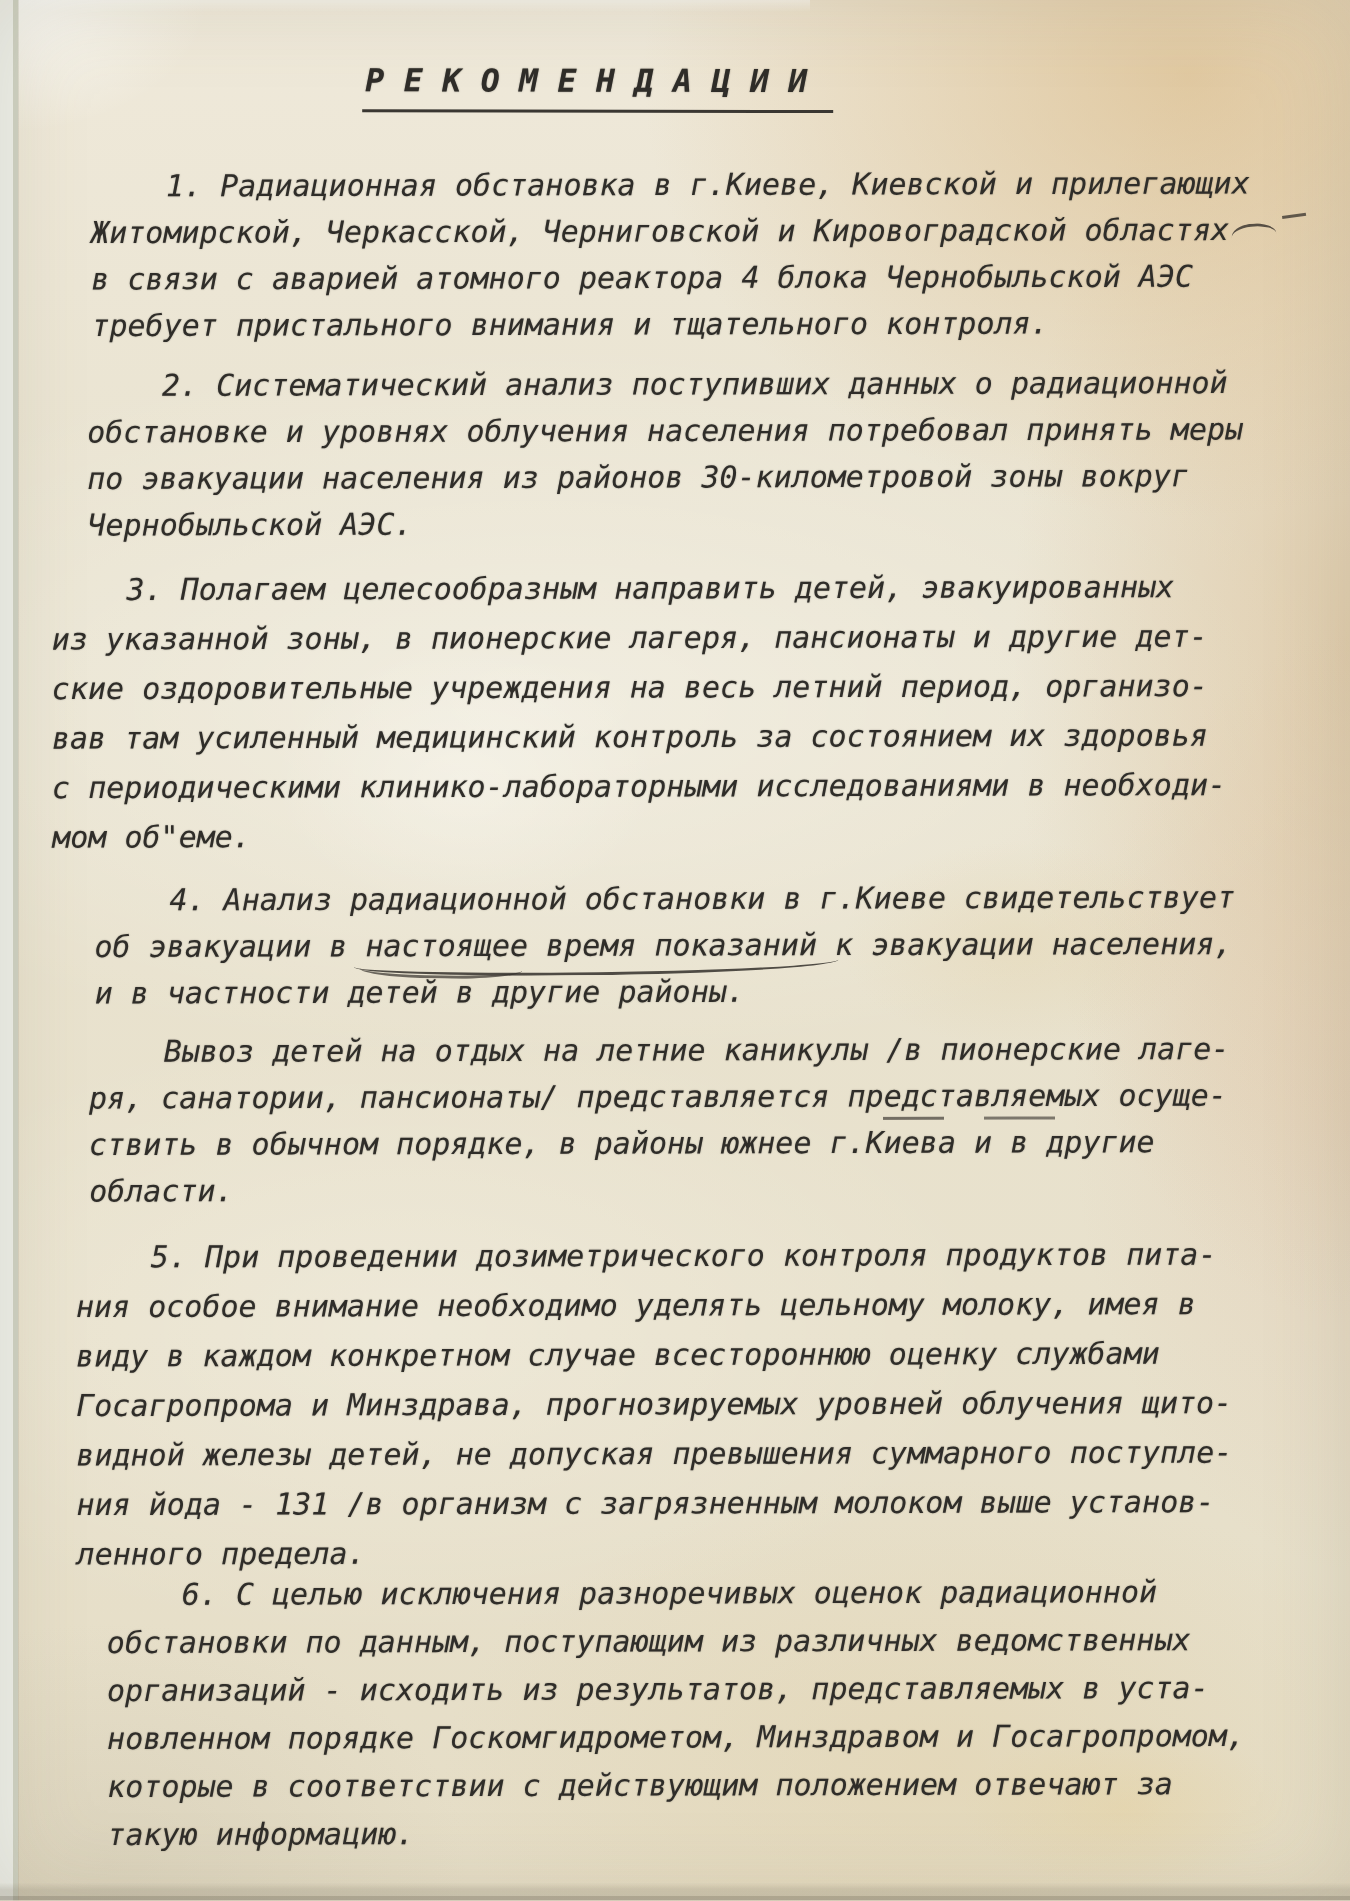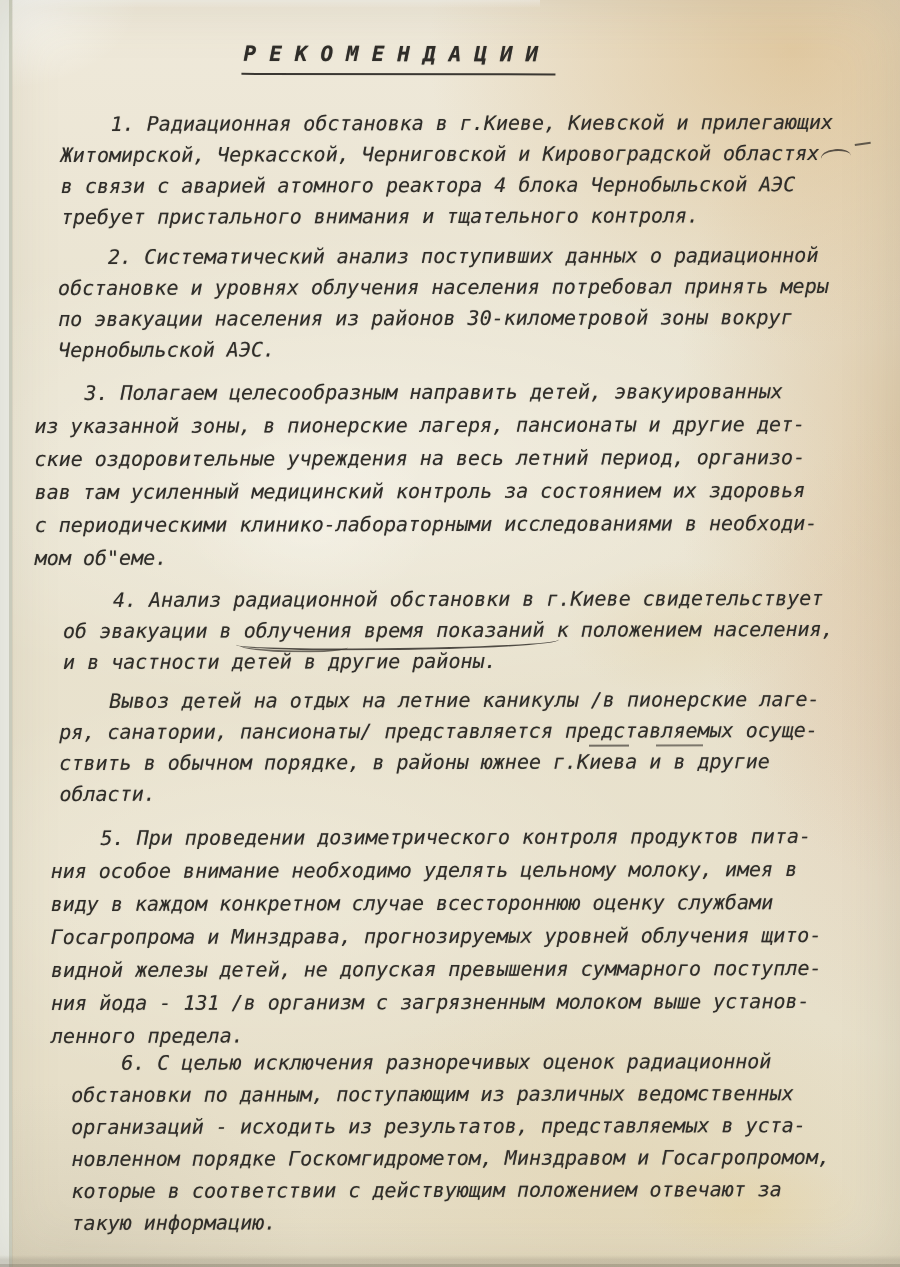--- a/index.html
+++ b/index.html
@@ -146,21 +146,21 @@
         <div class="para p3">
           <div class="line">3. Полагаем целесообразным направить детей, эвакуированных</div>
           <div class="line">из указанной зоны, в пионерские лагеря, пансионаты и другие дет-</div>
           <div class="line">ские оздоровительные учреждения на весь летний период, организо-</div>
           <div class="line">вав там усиленный медицинский контроль за состоянием их здоровья</div>
           <div class="line">с периодическими клинико-лабораторными исследованиями в необходи-</div>
           <div class="line">мом об"еме.</div>
         </div>
         <div class="para p4">
           <div class="line">4. Анализ радиационной обстановки в г.Киеве свидетельствует</div>
-          <div class="line"><span>об эвакуации в </span><span class="u-hand">облучения время показаний</span><span> к положением населения,</span></div>
+          <div class="line"><span>об эвакуации в </span><span class="u-hand">настоящее время показаний</span><span> к эвакуации населения,</span></div>
           <div class="line">и в частности детей в другие районы.</div>
         </div>
         <div class="para p5">
           <div class="line">Вывоз детей на отдых на летние каникулы /в пионерские лаге-</div>
           <div class="line"><span>ря, санатории, пансионаты/ представляется </span><span class="u-marks">представляемых</span><span> осуще-</span></div>
           <div class="line">ствить в обычном порядке, в районы южнее г.Киева и в другие</div>
           <div class="line">области.</div>
         </div>
         <div class="para p6">
           <div class="line">5. При проведении дозиметрического контроля продуктов пита-</div>

